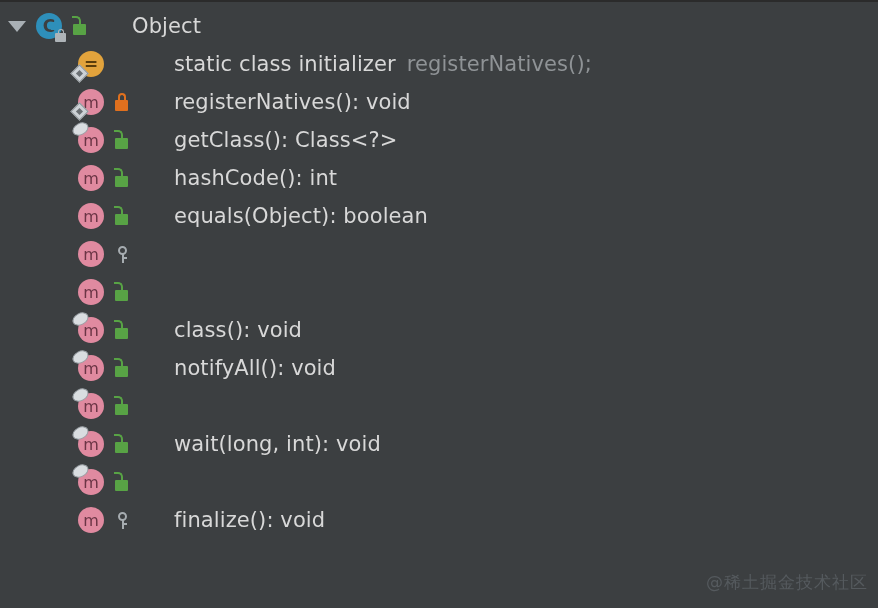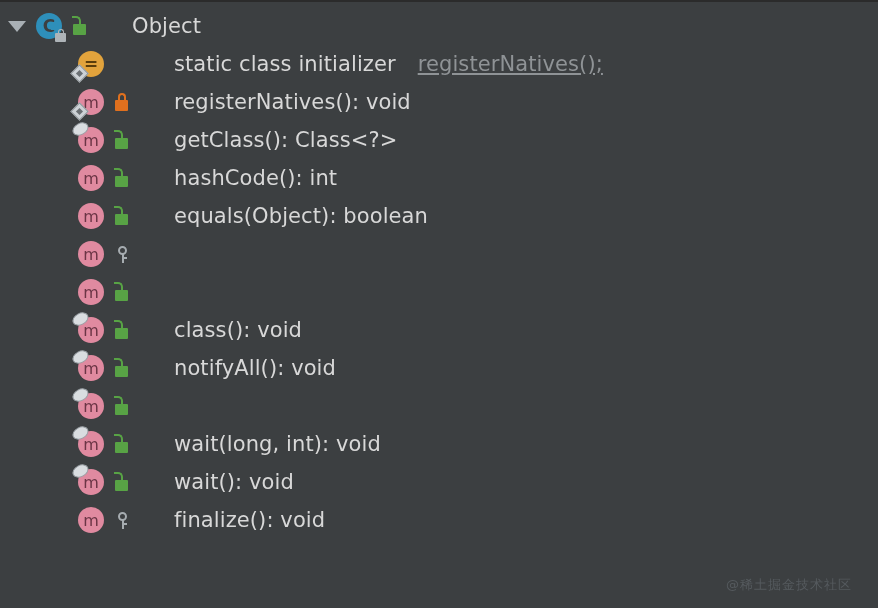--- a/index.html
+++ b/index.html
@@ -255,30 +255,29 @@
   
   .label {
     font-size: 21px;
     color: #d8d8d8;
     letter-spacing: 0.1px;
     line-height: 1;
     margin-left: 32px;
   }
   .label.dim {
     color: #8f9396;
-    margin-left: 22px;
-    text-decoration: underline;
+    margin-left: 11px;
   }
 
   
   .watermark {
     position: absolute;
-    right: 26px;
+    right: 10px;
     bottom: 14px;
-    font-size: 13px;
+    font-size: 17px;
     color: #555a5e;
     letter-spacing: 1px;
     user-select: none;
   }
 </style>
 </head>
 <body>
 
 <div id="structure-panel">
 
@@ -437,21 +436,20 @@
         <div class="tree-row">
     <span class="indent"></span>
     <span class="node-icon icon-method">
       <span class="disc">m</span>
     <span class="badge-final"></span>
           </span>
     <span class="vis vis-public">
             <span class="shackle"></span>
             <span class="body"></span>
           </span>
-    <span class="label">wait(): void</span>
 
   </div>
         <div class="tree-row">
     <span class="indent"></span>
     <span class="node-icon icon-method">
       <span class="disc">m</span>
     </span>
     <span class="vis vis-protected">
             <span class="ring"></span>
             <span class="stem"></span>

